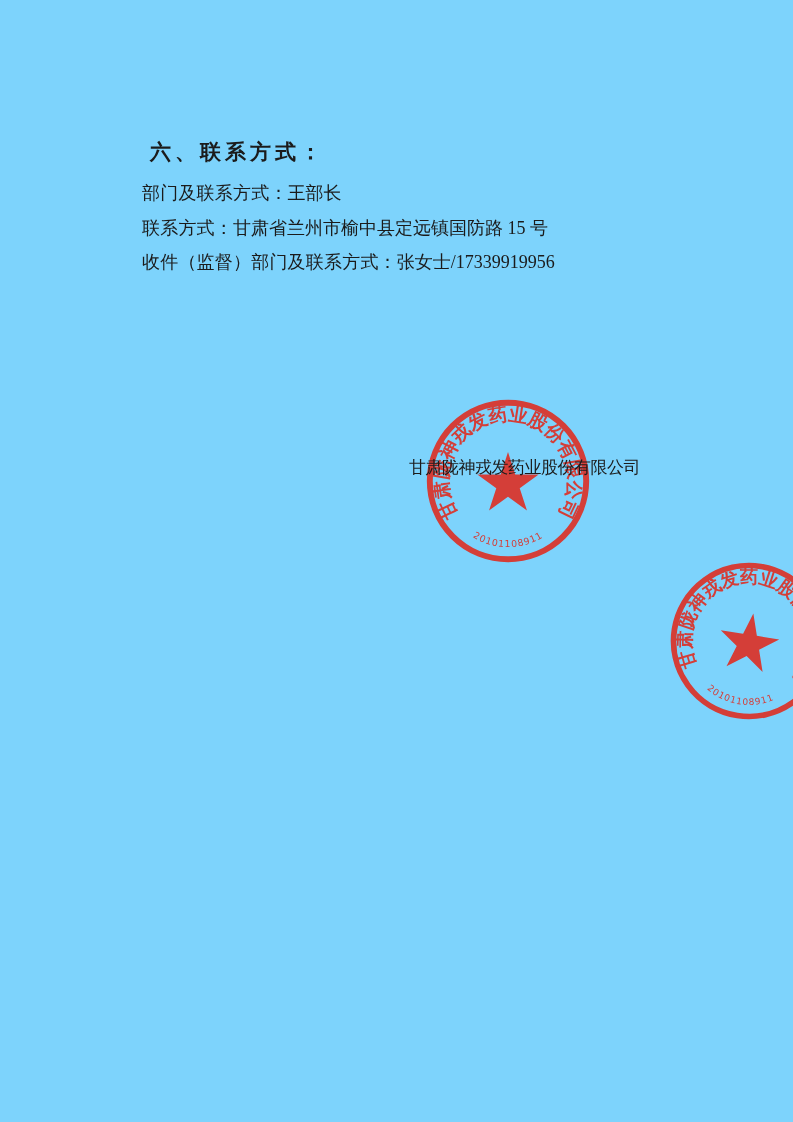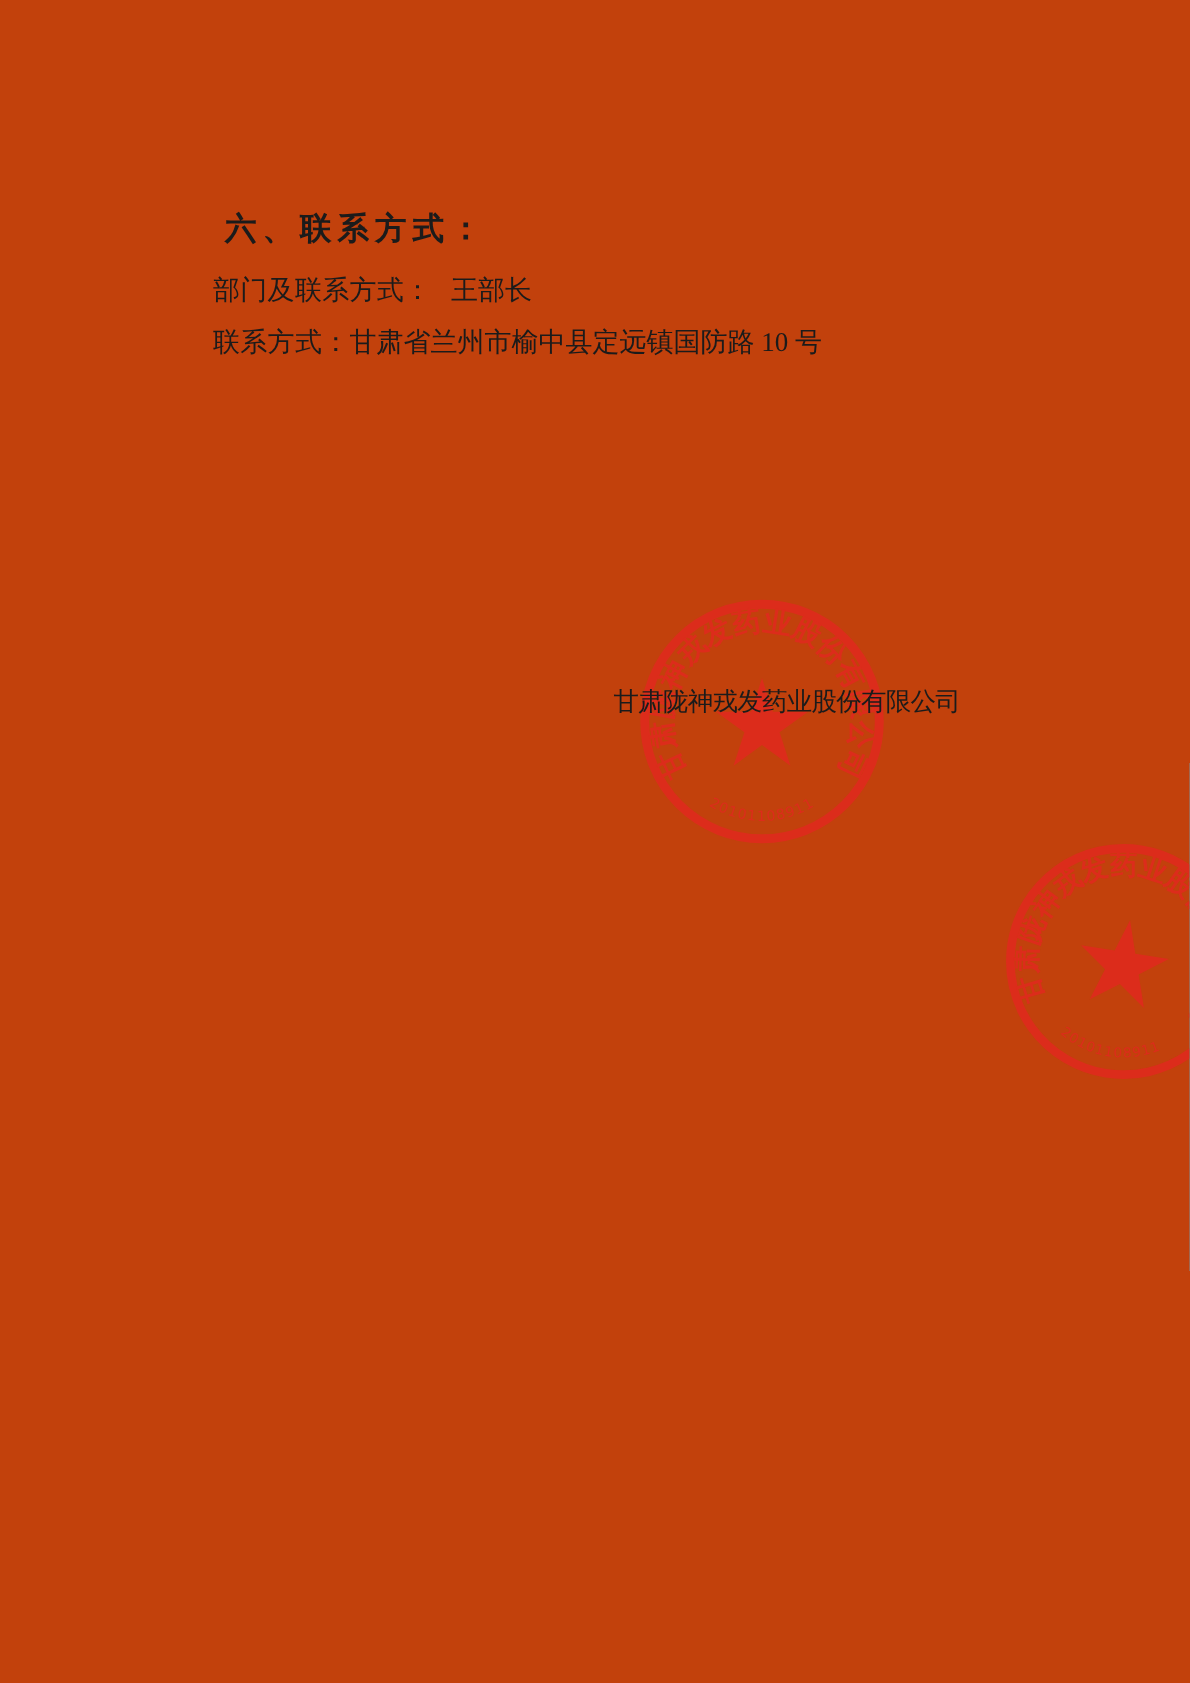--- a/index.html
+++ b/index.html
@@ -4,21 +4,21 @@
 <style>
   :root { --ink: #e02a1e; --text: #1b1b1b; }
   * { margin: 0; padding: 0; box-sizing: border-box; }
   html, body { background: #888; }
   body { font-family: "Liberation Serif", serif; }
   .page {
     position: relative;
     width: 793px;
     height: 1122px;
     margin: 0 auto;
-    background: #c2410c;
+    background: #7dd3fc;
     overflow: hidden;
     color: var(--text);
   }
   .heading {
     position: absolute;
     left: 150px;
     top: 138px;
     font-family: "Liberation Sans", sans-serif;
     font-weight: bold;
     font-size: 21px;
@@ -31,21 +31,21 @@
     top: 176px;
   }
   .contact-line {
     height: 34.7px;
     line-height: 34.7px;
     font-size: 18px;
     white-space: nowrap;
   }
   .contact-line .label { letter-spacing: 0.2px; }
   .contact-line.spread .label { letter-spacing: 10px; }
-  .contact-line .value.gap-lg { margin-left: 13px; }
+  .contact-line .value.gap-lg { }
   .contact-line .value.gap-sm { margin-left: 6px; }
   .sig-company {
     position: absolute;
     left: 409px;
     top: 456px;
     font-size: 17px;
     letter-spacing: -0.5px;
     white-space: nowrap;
     z-index: 3;
   }
@@ -83,21 +83,24 @@
 
 <div class="page">
 
   <div class="heading">六、联系方式：</div>
 
   <div class="contact-block">
     <div class="contact-line">
       <span class="label">部门及联系方式：</span><span class="value gap-lg">王部长</span>
     </div>
     <div class="contact-line">
-      <span class="label">联系方式：</span><span class="value">甘肃省兰州市榆中县定远镇国防路 10 号</span>
+      <span class="label">联系方式：</span><span class="value">甘肃省兰州市榆中县定远镇国防路 15 号</span>
+    </div>
+    <div class="contact-line">
+      <span class="label">收件（监督）部门及联系方式：</span><span class="value">张女士/17339919956</span>
     </div>
   </div>
 
   <div class="sig-company">甘肃陇神戎发药业股份有限公司</div>
 
 
   <div class="seal seal-1">
     <svg viewBox="0 0 200 200">
       <circle cx="100" cy="100" r="92" fill="none" style="stroke: var(--ink);" stroke-width="7"></circle>
       <path id="s1top" d="M 41.8 140.7 A 71 71 0 1 1 158.2 140.7" fill="none"></path>

